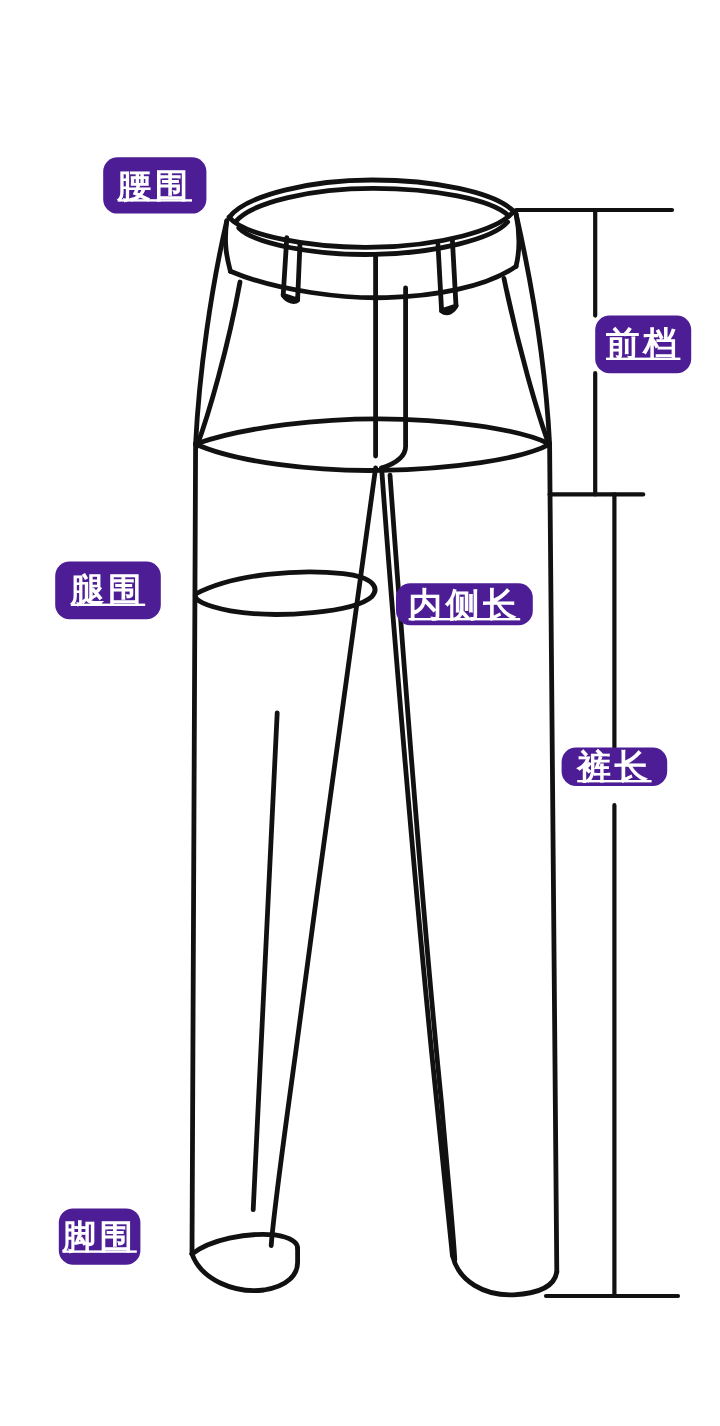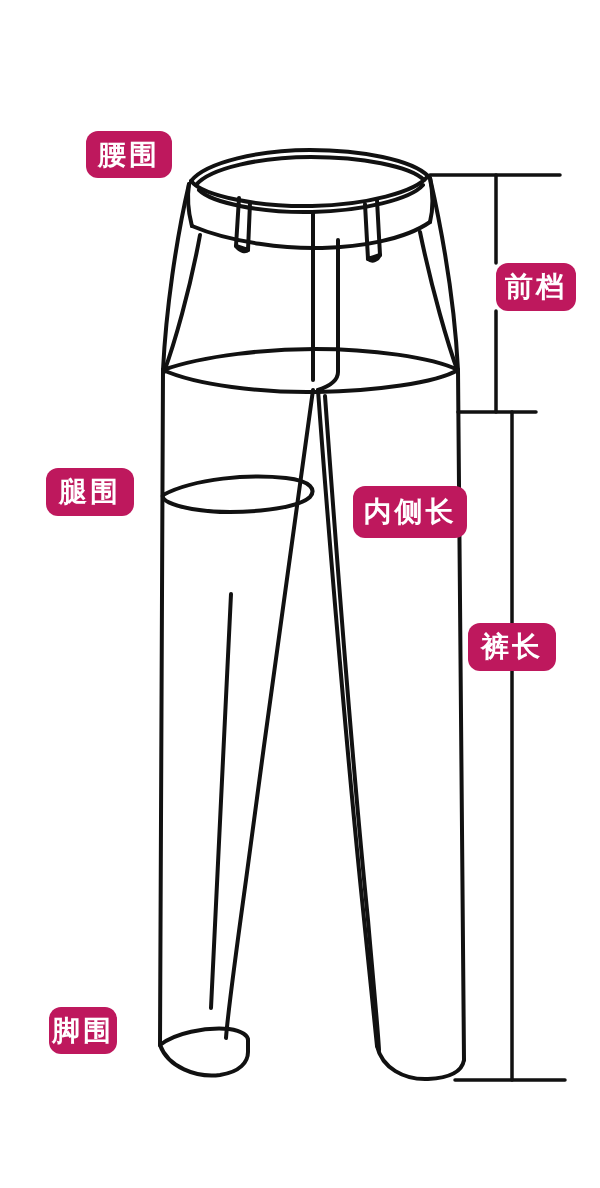--- a/index.html
+++ b/index.html
@@ -19,39 +19,40 @@
   }
   #diagram {
     position: absolute;
     left: 0;
     top: 0;
     width: 600px;
     height: 1188px;
   }
   .lbl {
     position: absolute;
-    background: #be185d;
+    background: #4c1d95;
     color: #ffffff;
     border-radius: 12px;
     font-family: "DejaVu Sans", sans-serif;
     font-weight: 700;
     letter-spacing: 3px;
     text-align: right;
     white-space: nowrap;
     line-height: 1;
     display: flex;
     align-items: center;
     justify-content: center;
     box-sizing: border-box;
+    text-decoration: underline;
   }
   .lbl-waist   { left: 86px;  top: 131px;  width: 86px;  height: 47px; font-size: 28px; }
   .lbl-rise    { left: 496px; top: 263px;  width: 80px;  height: 48px; font-size: 28px; }
   .lbl-thigh   { left: 46px;  top: 468px;  width: 88px;  height: 48px; font-size: 28px; }
-  .lbl-inseam  { left: 353px; top: 486px;  width: 114px; height: 52px; font-size: 28px; }
-  .lbl-length  { left: 468px; top: 623px;  width: 88px;  height: 48px; font-size: 28px; }
+  .lbl-inseam  { left: 330px; top: 486px;  width: 114px; height: 35px; font-size: 28px; }
+  .lbl-length  { left: 468px; top: 623px;  width: 88px;  height: 32px; font-size: 28px; }
   .lbl-hem     { left: 49px;  top: 1007px; width: 68px;  height: 47px; font-size: 28px; }
 </style>
 </head>
 <body>
 
 <div id="page">
 
   <svg id="diagram" viewBox="0 0 600 1188">
     <g fill="none" stroke="#111111" stroke-width="4" stroke-linecap="round" stroke-linejoin="round">
 

